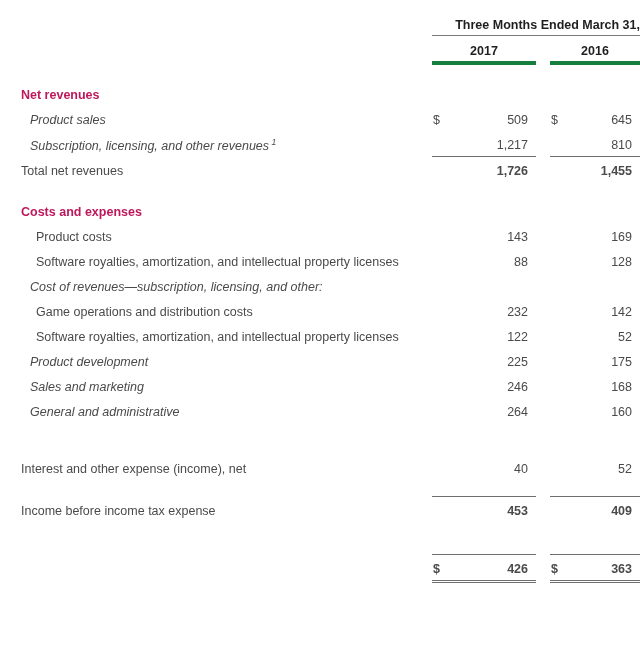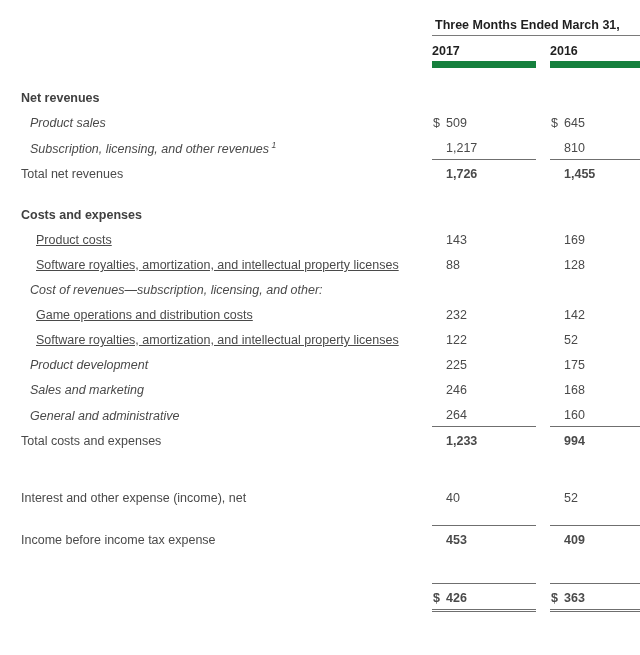--- a/index.html
+++ b/index.html
@@ -37,49 +37,51 @@
     padding: 0;
     vertical-align: bottom;
     line-height: 14px;
     height: 21px;
     white-space: nowrap;
   }
   td.hdr-title {
     font-weight: bold;
     color: #1f1f1f;
     font-size: 12.5px;
-    text-align: left;
+    text-align: right;
     padding-left: 3px;
     padding-bottom: 3px;
     border-bottom: 1px solid #7a7a7a;
     height: 20px;
   }
   td.hdr-year {
     font-weight: bold;
     color: #1f1f1f;
     font-size: 12.5px;
+    text-align: center;
     padding-bottom: 3px;
-    border-bottom: 7px solid #15803d;
+    border-bottom: 4px solid #15803d;
     height: 22px;
   }
   td.hdr-blank { border-bottom: none; }
 
   
   .lbl        { padding-left: 21px; padding-bottom: 4px; }
   .lbl-ind1   { padding-left: 30px; padding-bottom: 4px; font-style: italic; }
-  .lbl-ind2   { padding-left: 36px; padding-bottom: 4px; text-decoration: underline; }
-  .section    { font-weight: bold; color: #404040; }
+  .lbl-ind2   { padding-left: 36px; padding-bottom: 4px; }
+  .section    { font-weight: bold; color: #be185d; }
 
   
   .cur {
     text-align: left;
     padding-left: 1px;
     padding-bottom: 4px;
   }
   .val {
+    text-align: right;
     padding-right: 8px;
     padding-bottom: 4px;
   }
 
   
   .rule-top      { border-top: 1px solid #6f6f6f; font-weight: bold; }
   .dbl-bottom    { border-bottom: 3px double #6f6f6f; }
 
   tr.spacer td { height: 16px; line-height: 4px; }
   tr.spacer-sm td { height: 12px; line-height: 4px; }
@@ -240,28 +242,20 @@
           <td class="val">168</td>
         </tr>
         <tr>
           <td class="lbl-ind1"><span>General and administrative</span></td>
           <td class="cur"></td>
           <td class="val">264</td>
           <td class=""></td>
           <td class="cur"></td>
           <td class="val">160</td>
         </tr>
-        <tr>
-          <td class="lbl"><span>Total costs and expenses</span></td>
-          <td class="cur rule-top"></td>
-          <td class="val rule-top">1,233</td>
-          <td class=""></td>
-          <td class="cur rule-top"></td>
-          <td class="val rule-top">994</td>
-        </tr>
         <tr class="spacer">
           <td class=""></td>
           <td class=""></td>
           <td class=""></td>
           <td class=""></td>
           <td class=""></td>
           <td class=""></td>
         </tr>
         <tr class="spacer">
           <td class=""></td>

